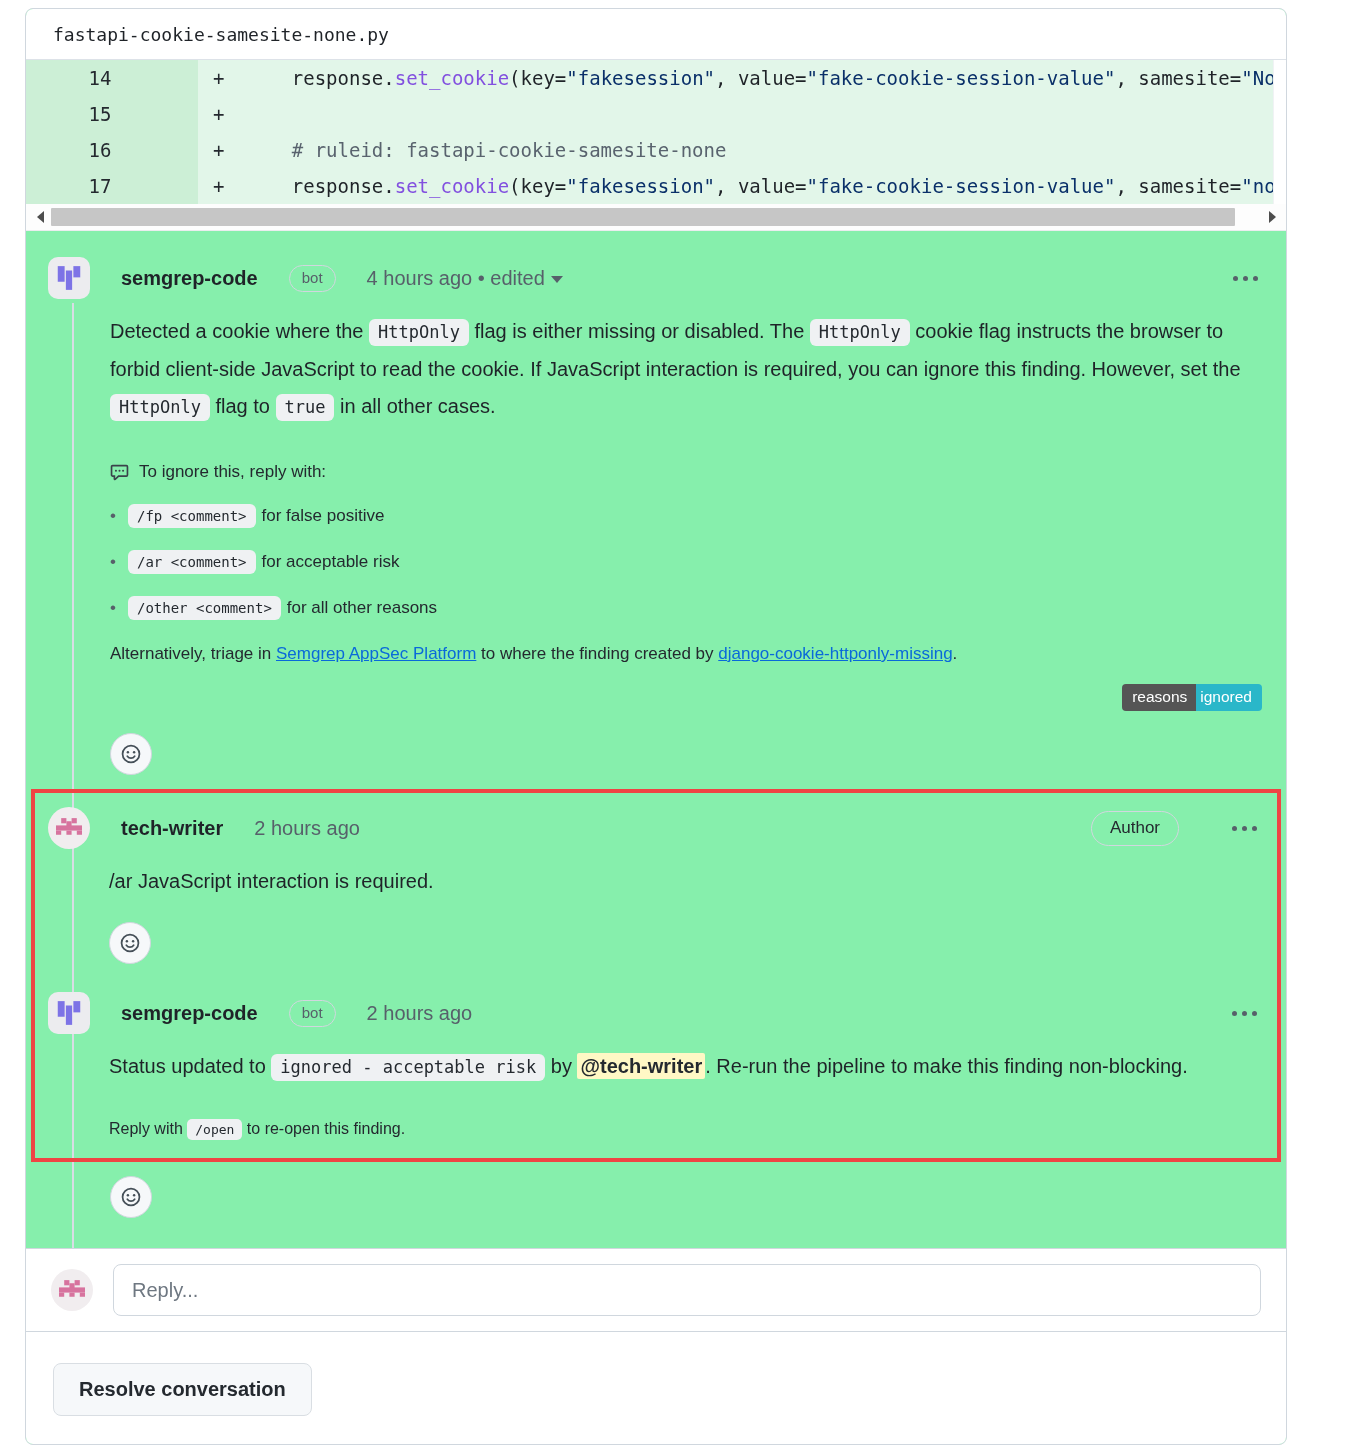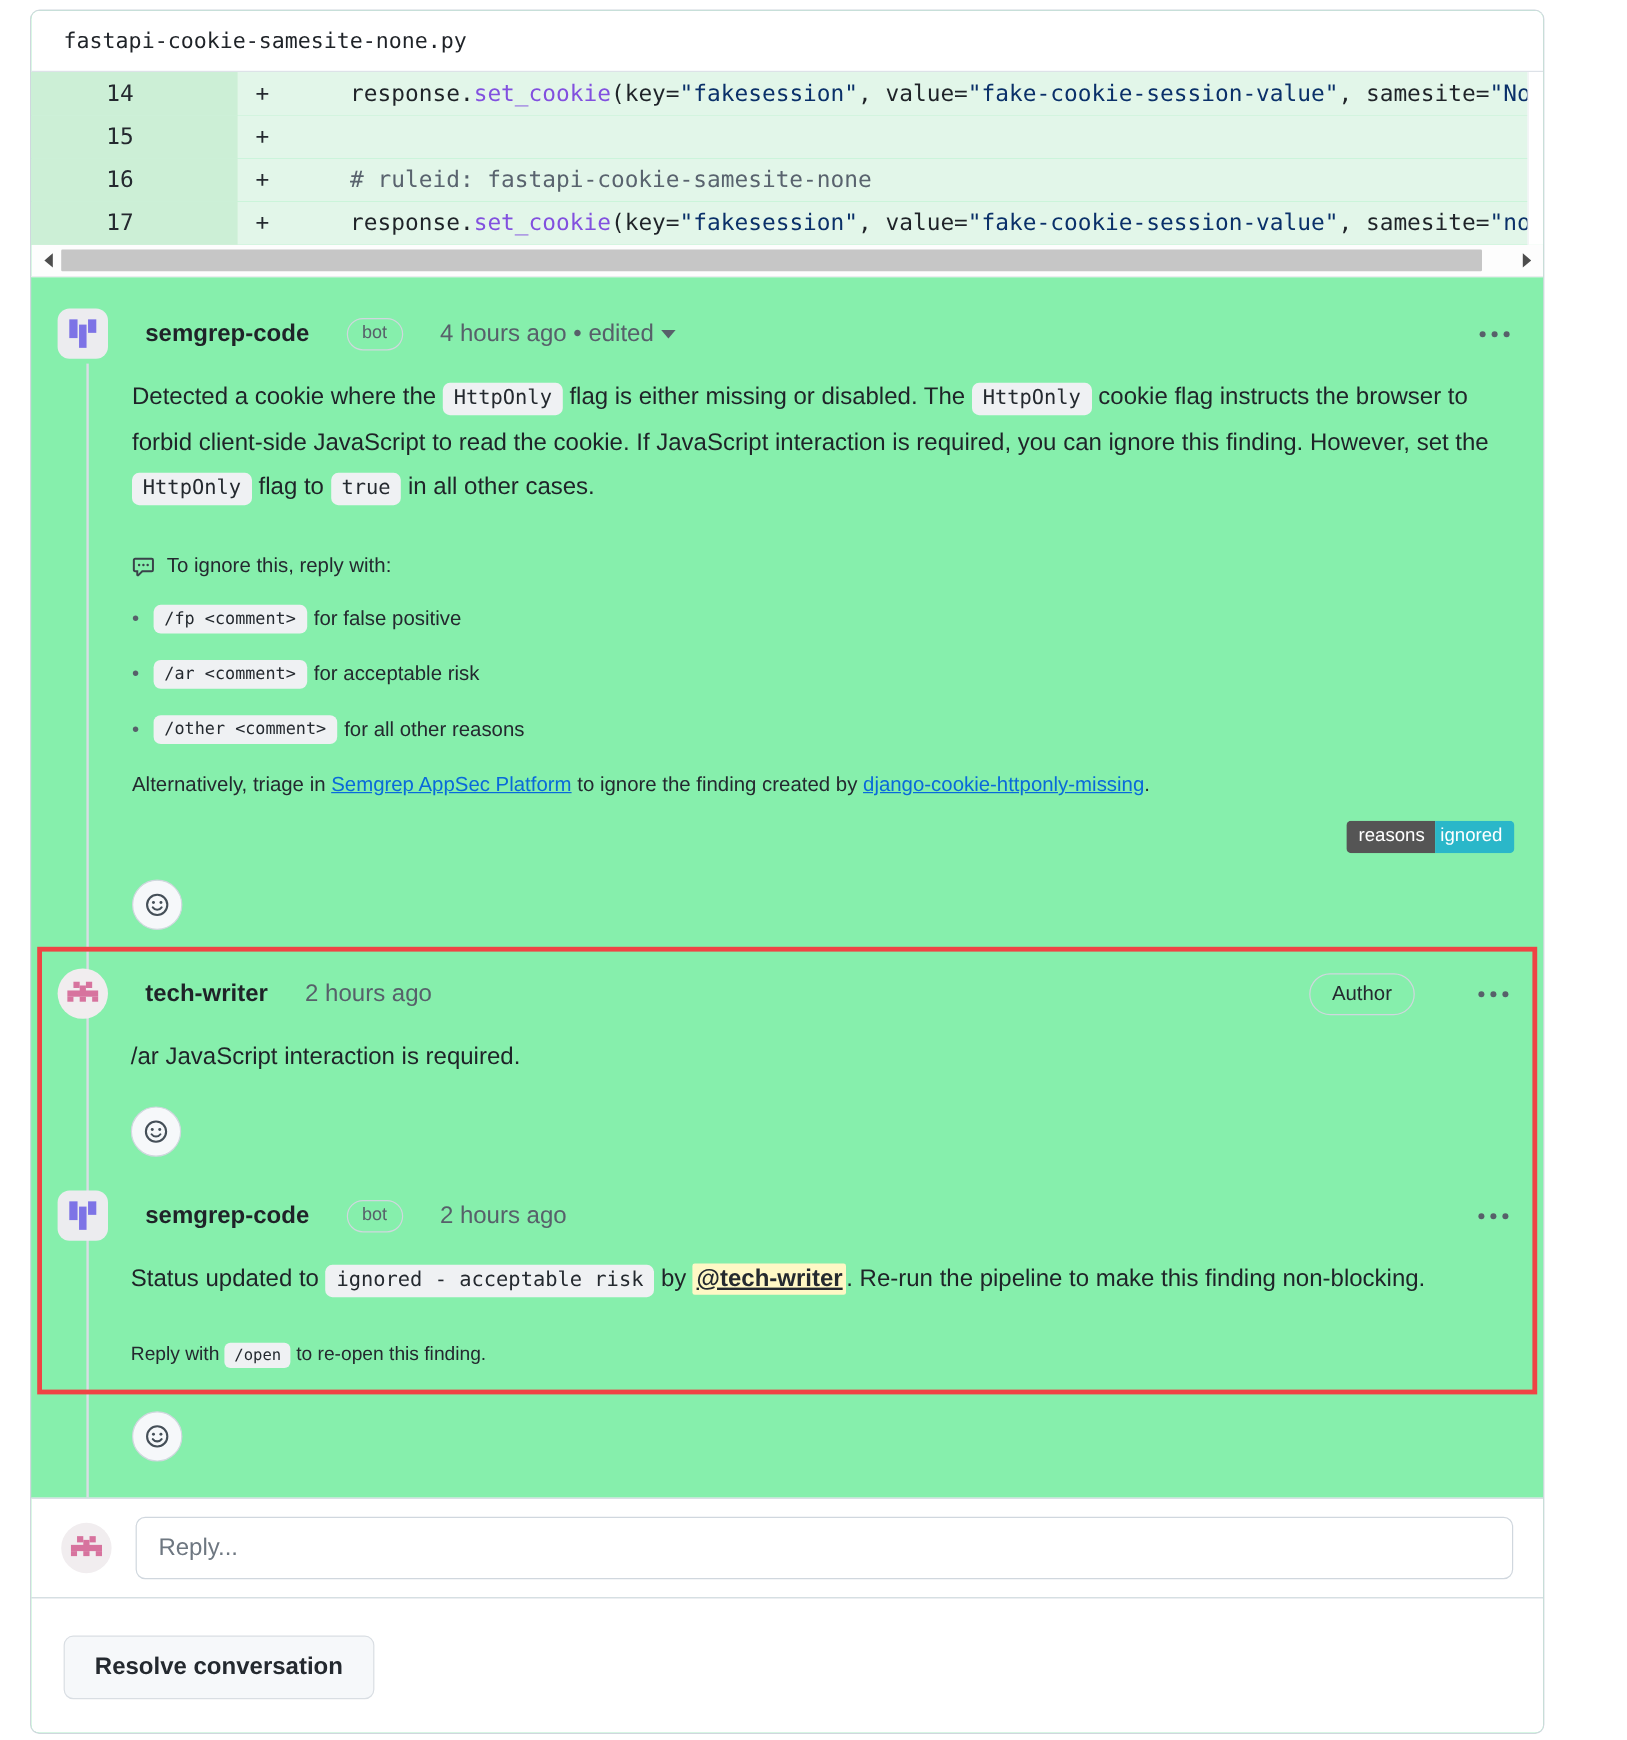--- a/index.html
+++ b/index.html
@@ -105,21 +105,21 @@
     font-size: 17px;
     background: #eff1f3;
     border-radius: 6px;
     padding: 3px 9px 4px 9px;
     color: #24292f;
     white-space: nowrap;
   }
   .link { color: #0969da; text-decoration: underline; cursor: pointer; }
   .mention {
     background: #fff8c5; color: #24292f; font-weight: 700;
-    text-decoration: underline; padding: 2px 3px; border-radius: 2px; cursor: pointer;
+    padding: 2px 3px; border-radius: 2px; cursor: pointer;
   }
   
   .ignore-section { margin: 36px 0 0 62px; font-size: 17px; color: #24292f; }
   .ignore-header { display: flex; align-items: center; gap: 10px; }
   .ignore-list { list-style: none; margin-top: 8px; }
   .ignore-list li { margin-top: 22px; display: flex; align-items: center; }
   .ignore-list li::before { content: "•"; color: #57606a; margin-right: 12px; font-size: 17px; }
   .ignore-section .inline-code, .ignore-list .inline-code { font-size: 14px; padding: 4px 9px; margin-right: 6px; }
   .alt-line { margin-top: 24px; font-size: 17px; }
   
@@ -254,21 +254,21 @@
             </li>
             <li>
               <span class="inline-code">/ar &lt;comment&gt;</span>
               <span> for acceptable risk</span>
             </li>
             <li>
               <span class="inline-code">/other &lt;comment&gt;</span>
               <span> for all other reasons</span>
             </li>
           </ul>
-        <div class="alt-line"><span>Alternatively, triage in </span><a class="link">Semgrep AppSec Platform</a><span> to ignore the finding created by </span><a class="link">django-cookie-httponly-missing</a><span>.</span></div>
+        <div class="alt-line"><span>Alternatively, triage in </span><a class="link">Semgrep AppSec Platform</a><span> to where the finding created by </span><a class="link">django-cookie-httponly-missing</a><span>.</span></div>
       </div>
 
       <div class="badge-row">
         <div class="status-badge">
           <span class="label">reasons</span>
           <span class="value">ignored</span>
         </div>
       </div>
 
       <div class="smiley-row">

